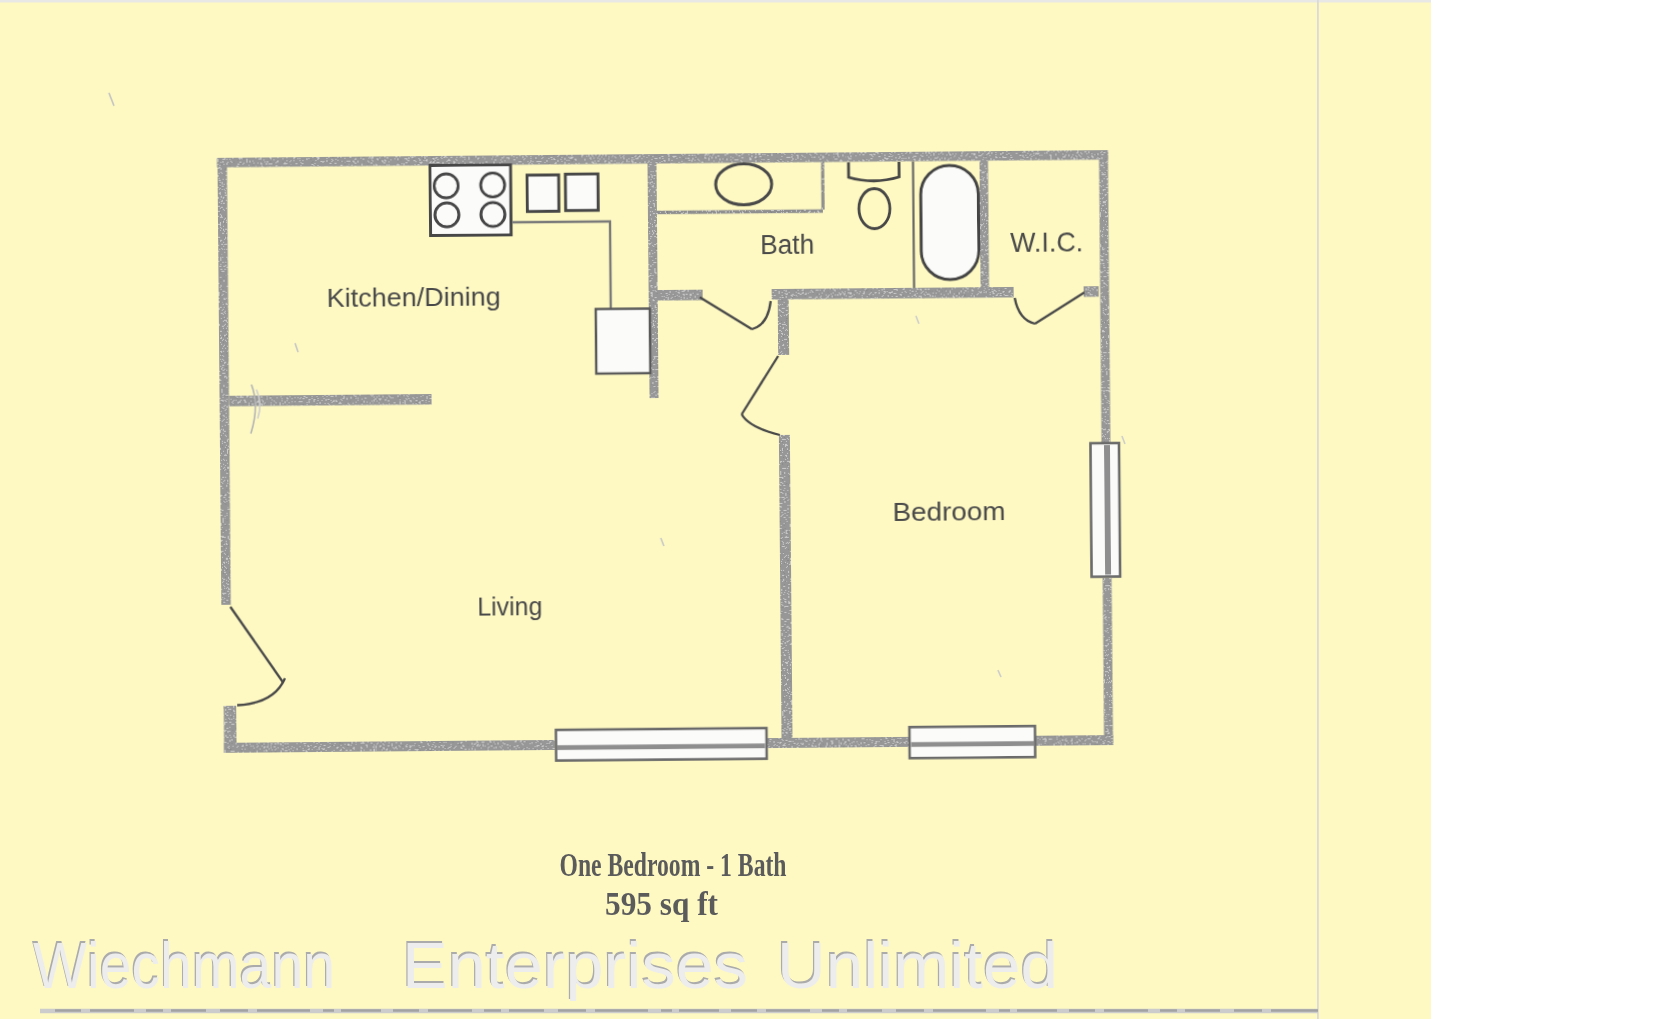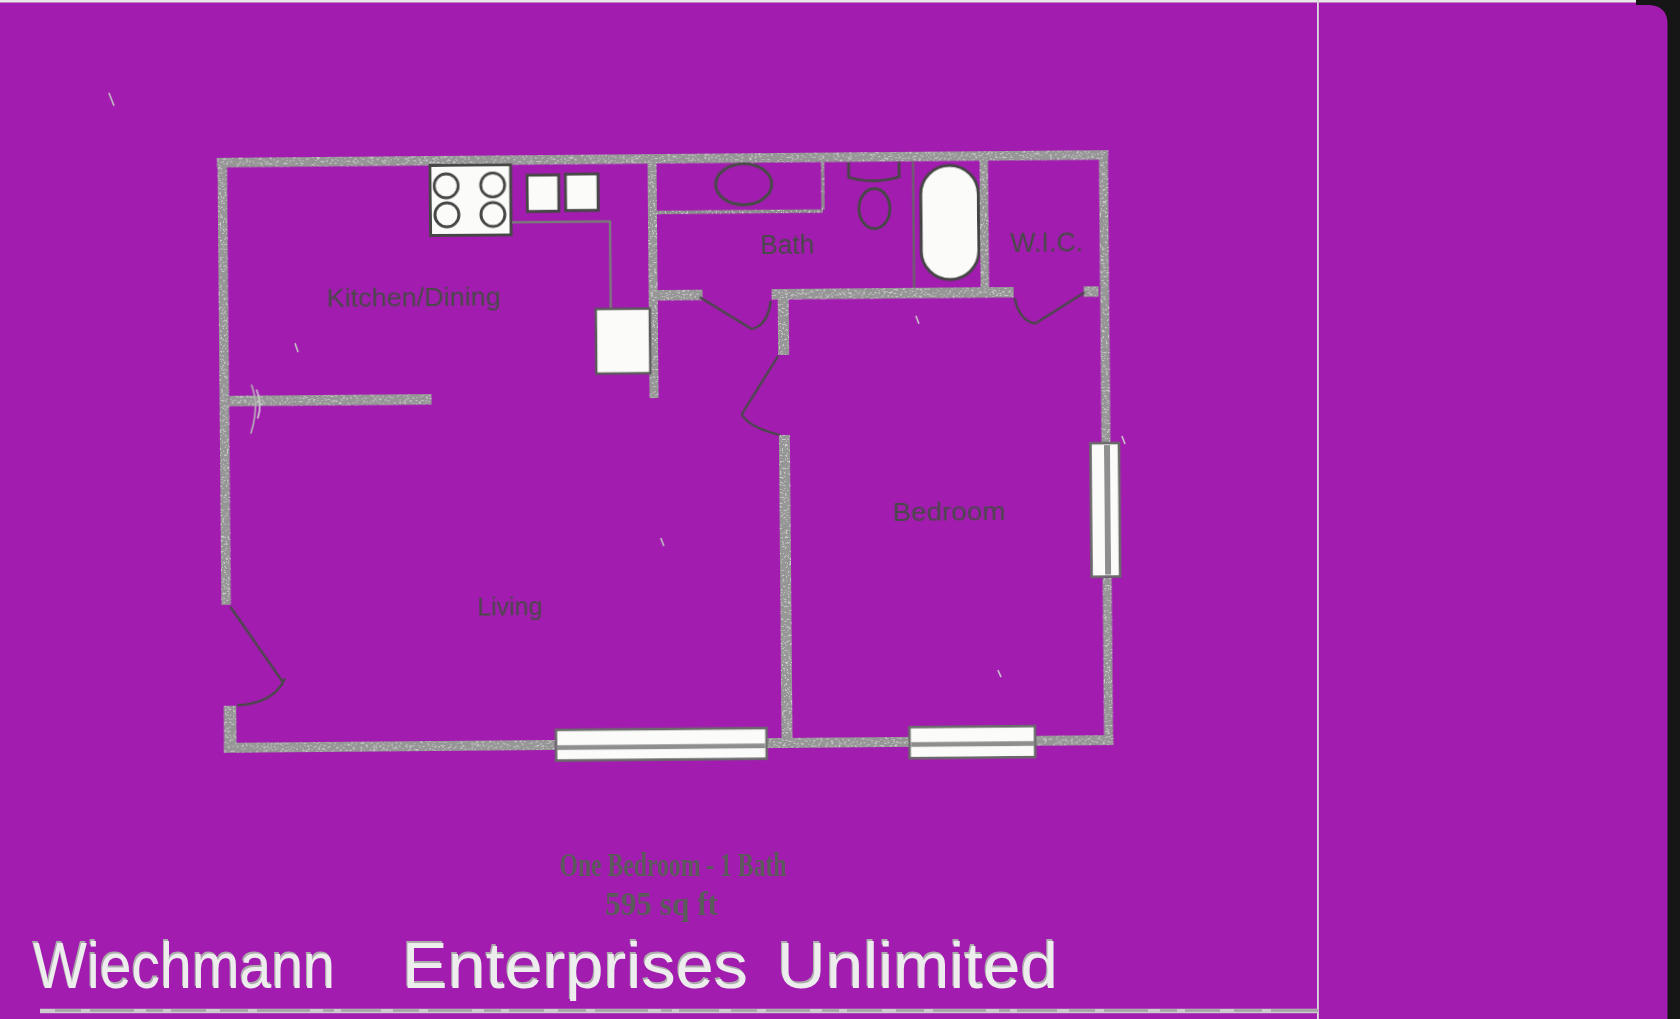--- a/index.html
+++ b/index.html
@@ -1,16 +1,16 @@
 <!DOCTYPE html>
 <html><head>
 <meta charset="utf-8">
 <style>
 html,body{margin:0;padding:0;background:#ffffff}
-#page{position:relative;width:1680px;height:1019px;background:#a21caf;overflow:hidden;font-family:"Liberation Sans",sans-serif}
+#page{position:relative;width:1431px;height:1019px;background:#fef9c3;overflow:hidden;font-family:"Liberation Sans",sans-serif}
 </style>
 </head>
 <body>
 <div id="page">
 <svg width="1680" height="1019" viewBox="0 0 1680 1019" style="position:absolute;left:0;top:0">
 <defs>
 <filter id="speck" x="-5%" y="-5%" width="110%" height="110%">
 <feTurbulence type="fractalNoise" baseFrequency="0.55" numOctaves="2" seed="4" result="n"></feTurbulence>
 <feColorMatrix in="n" type="luminanceToAlpha" result="la"></feColorMatrix>
 <feComponentTransfer in="la" result="na">

